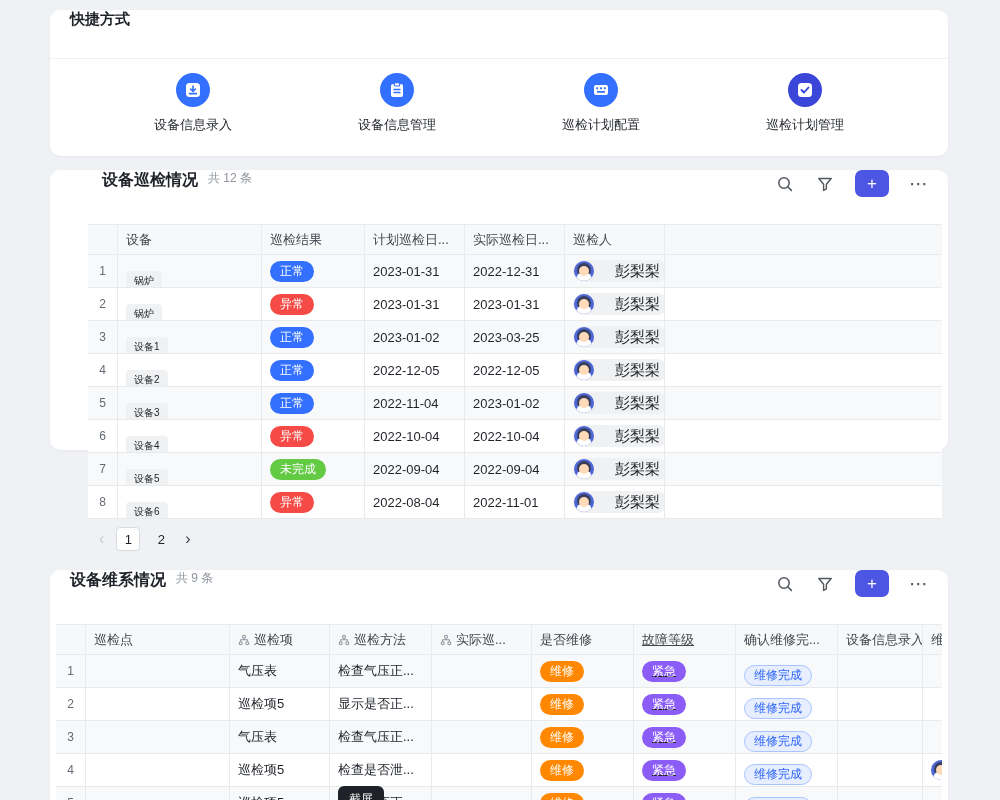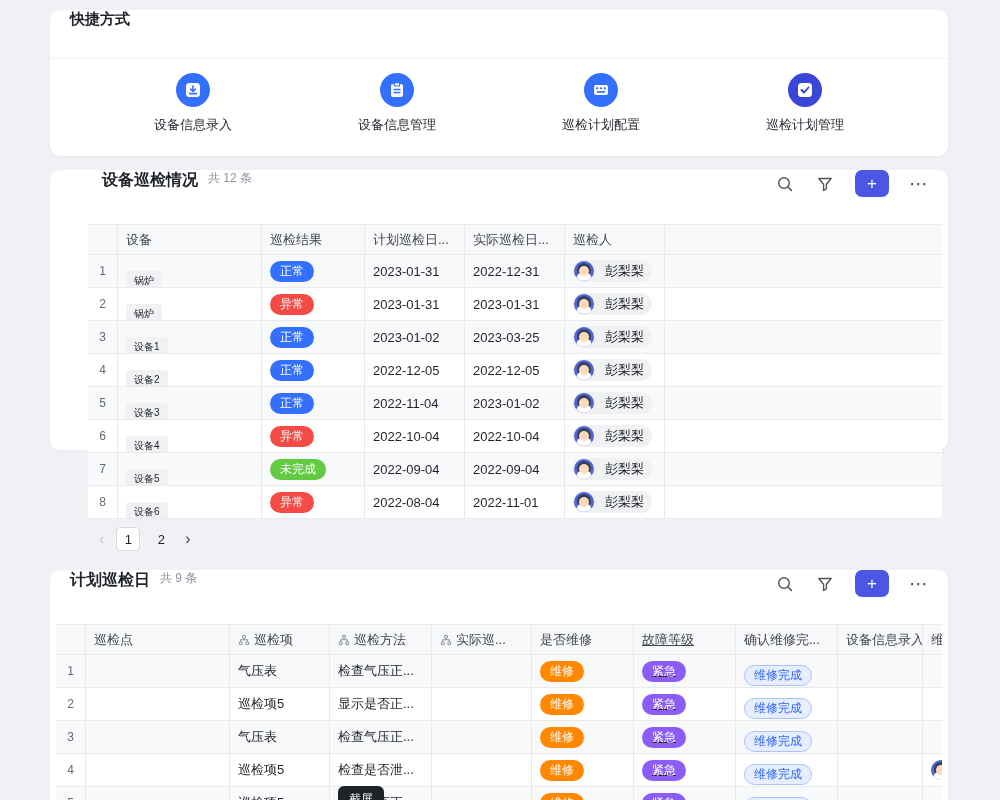--- a/index.html
+++ b/index.html
@@ -62,22 +62,22 @@
   .t2 .c-method  { width: 102px; }
   .t2 .c-actual2 { width: 100px; }
   .t2 .c-repair  { width: 102px; }
   .t2 .c-level   { width: 102px; text-decoration: underline; }
   .t2 .c-confirm { width: 102px; }
   .t2 .c-upload  { width: 85px;  }
   .t2 .c-worker  { width: 70px; border-right: none; }
   .field-icon { margin-right: 4px; display: inline-flex; }
 
   .chip { background: #f0f1f3; border-radius: 4px; padding: 2px 8px; font-size: 10px; line-height: 16px; margin-top: 20px; }
-  .person { display: inline-flex; align-items: center; gap: 11px; background: #f0f1f3;
-            border-radius: 11px; padding: 1px 8px 1px 1px; font-size: 13px; }
+  .person { display: inline-flex; align-items: center; gap: 21px; background: #f0f1f3;
+            border-radius: 11px; padding: 1px 8px 1px 1px; font-size: 15px; }
   .avatar { position: relative; width: 20px; height: 20px; border-radius: 50%;
             background: #4e66d6; overflow: hidden; flex: none; }
   .avatar::before { content: ""; position: absolute; left: 3px; top: 2px; width: 14px; height: 14px;
                     border-radius: 50%; background: #383f5c; }
   .avatar::after  { content: ""; position: absolute; left: 5px; top: 5px; width: 10px; height: 10px;
                     border-radius: 50%; background: #ffd9b8; box-shadow: 0 9px 0 3px #ffffff; }
 
   .badge { display: inline-block; padding: 2px 10px; border-radius: 11px; font-size: 12px;
            line-height: 17px; color: #fff; }
   .b-normal     { background: #3370ff; }
@@ -333,21 +333,21 @@
   <div class="pagination">
     <span class="pg-prev">‹</span>
     <span class="pg-page active">1</span>
     <span class="pg-page">2</span>
     <span class="pg-next">›</span>
   </div>
 </div>
 
 <div class="card" id="card-maintenance">
   <div class="card-head">
-    <div class="card-title">计划巡检日</div>
+    <div class="card-title">设备维系情况</div>
     <div class="card-count">共 9 条</div>
     <div class="spacer"></div>
     <div class="toolbar">
       <div class="icon-btn">
         <svg width="18" height="18" viewBox="0 0 18 18" fill="none">
             <circle cx="8" cy="8" r="5.2" stroke="#51565d" stroke-width="1.5"></circle>
             <path d="M12 12l3.4 3.4" stroke="#51565d" stroke-width="1.5" stroke-linecap="round"></path>
           </svg>
       </div>
       <div class="icon-btn">

